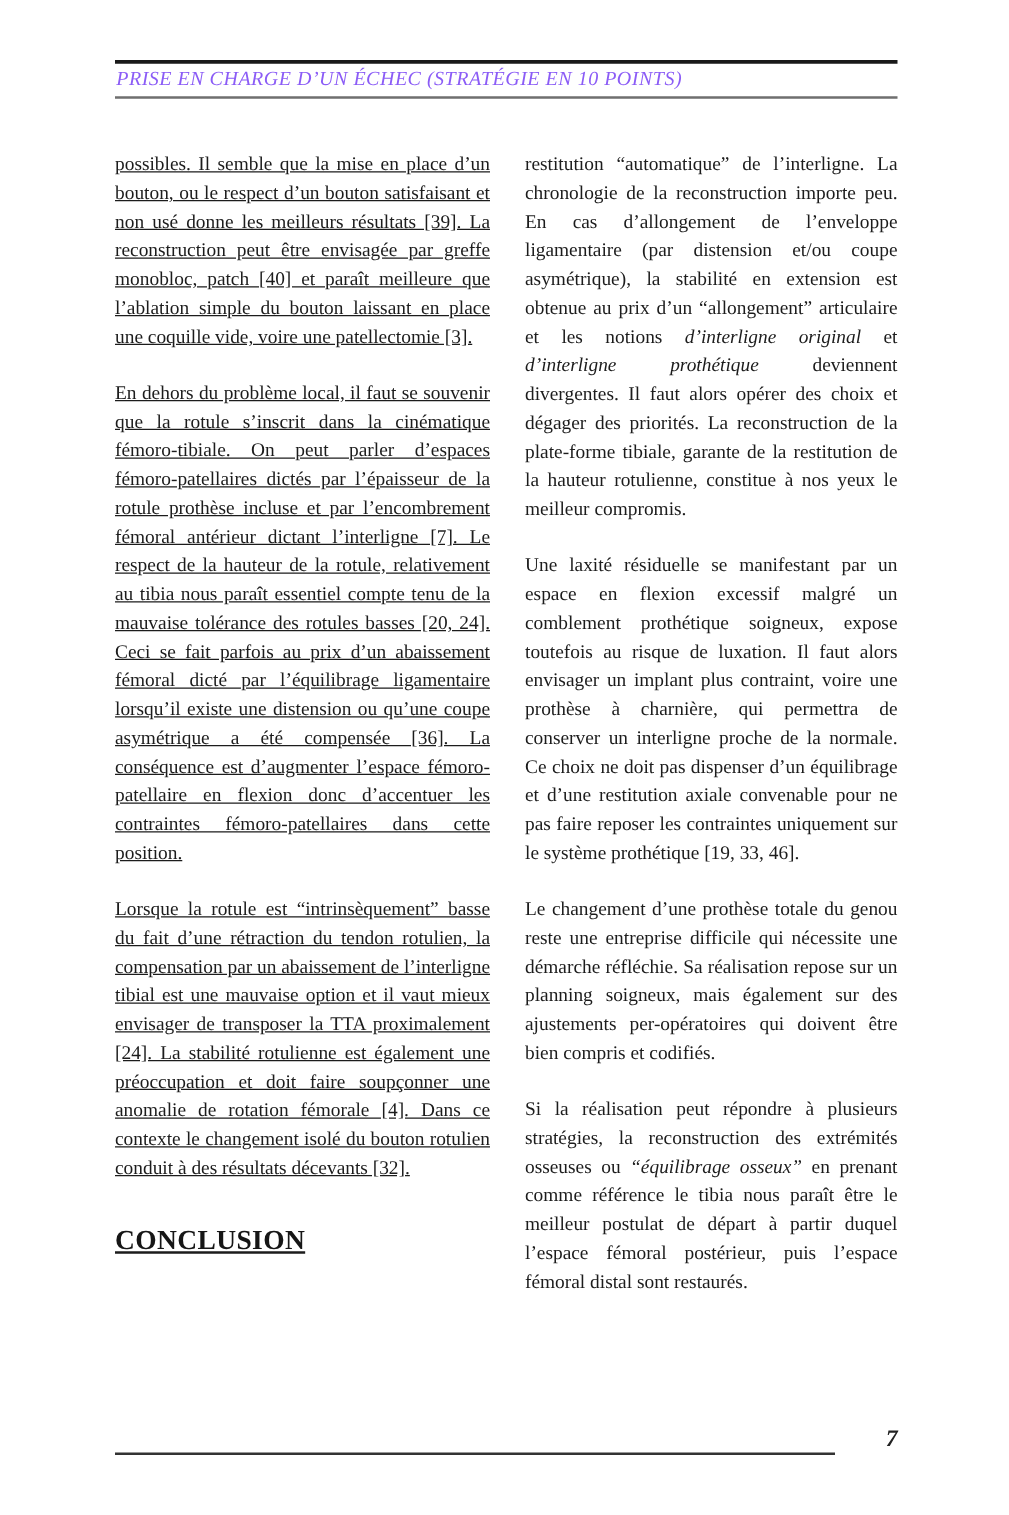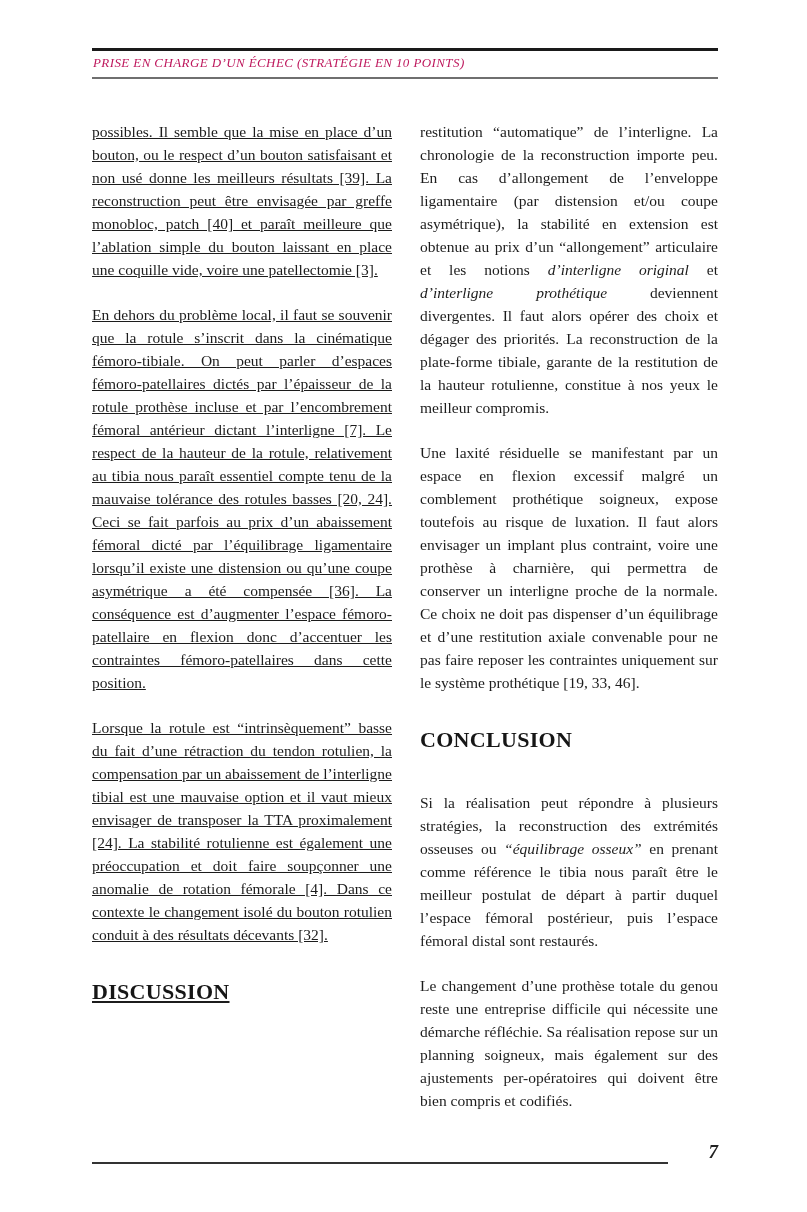--- a/index.html
+++ b/index.html
@@ -21,23 +21,23 @@
     position: absolute;
     left: 92px; top: 48px;
     width: 626px; height: 3px;
     background: #1a1a1a;
   }
   .running-head {
     position: absolute;
     left: 93px; top: 55px;
     width: 626px;
     font-style: italic;
-    font-size: 13px;
+    font-size: 16px;
     letter-spacing: 0.4px;
-    color: #be185d;
+    color: #8b5cf6;
     white-space: nowrap;
   }
   .rule-thin {
     position: absolute;
     left: 92px; top: 77px;
     width: 626px; height: 2px;
     background: #6f6f6f;
   }
   
   .col {
@@ -90,28 +90,27 @@
     <div class="rule-thick"></div>
     <div class="running-head">PRISE EN CHARGE D’UN ÉCHEC (STRATÉGIE EN 10 POINTS)</div>
     <div class="rule-thin"></div>
   </header>
 
   <main>
     <section class="col col-left">
         <p class="para"><span>possibles. Il semble que la mise en place d’un bouton, ou le respect d’un bouton satisfaisant et non usé donne les meilleurs résultats [39]. La reconstruction peut être envisagée par greffe monobloc, patch [40] et paraît meilleure que l’ablation simple du bouton laissant en place une coquille vide, voire une patellectomie [3].</span></p>
         <p class="para"><span>En dehors du problème local, il faut se souvenir que la rotule s’inscrit dans la cinématique fémoro-tibiale. On peut parler d’espaces fémoro-patellaires dictés par l’épaisseur de la rotule prothèse incluse et par l’encombrement fémoral antérieur dictant l’interligne [7]. Le respect de la hauteur de la rotule, relativement au tibia nous paraît essentiel compte tenu de la mauvaise tolérance des rotules basses [20, 24]. Ceci se fait parfois au prix d’un abaissement fémoral dicté par l’équilibrage ligamentaire lorsqu’il existe une distension ou qu’une coupe asymétrique a été compensée [36]. La conséquence est d’augmenter l’espace fémoro-patellaire en flexion donc d’accentuer les contraintes fémoro-patellaires dans cette position.</span></p>
         <p class="para"><span>Lorsque la rotule est “intrinsèquement” basse du fait d’une rétraction du tendon rotulien, la compensation par un abaissement de l’interligne tibial est une mauvaise option et il vaut mieux envisager de transposer la TTA proximalement [24]. La stabilité rotulienne est également une préoccupation et doit faire soupçonner une anomalie de rotation fémorale [4]. Dans ce contexte le changement isolé du bouton rotulien conduit à des résultats décevants [32].</span></p>
-        <h2 class="section-heading">DISCUSSION</h2>
+        <h2 class="section-heading">CONCLUSION</h2>
       </section>
     <section class="col col-right">
         <p class="para"><span>restitution “automatique” de l’interligne. La chronologie de la reconstruction importe peu. En cas d’allongement de l’enveloppe ligamentaire (par distension et/ou coupe asymétrique), la stabilité en extension est obtenue au prix d’un “allongement” articulaire et les notions </span><em>d’interligne original</em><span> et </span><em>d’interligne prothétique</em><span> deviennent divergentes. Il faut alors opérer des choix et dégager des priorités. La reconstruction de la plate-forme tibiale, garante de la restitution de la hauteur rotulienne, constitue à nos yeux le meilleur compromis.</span></p>
         <p class="para"><span>Une laxité résiduelle se manifestant par un espace en flexion excessif malgré un comblement prothétique soigneux, expose toutefois au risque de luxation. Il faut alors envisager un implant plus contraint, voire une prothèse à charnière, qui permettra de conserver un interligne proche de la normale. Ce choix ne doit pas dispenser d’un équilibrage et d’une restitution axiale convenable pour ne pas faire reposer les contraintes uniquement sur le système prothétique [19, 33, 46].</span></p>
-        <h2 class="section-heading">CONCLUSION</h2>
+        <p class="para"><span>Le changement d’une prothèse totale du genou reste une entreprise difficile qui nécessite une démarche réfléchie. Sa réalisation repose sur un planning soigneux, mais également sur des ajustements per-opératoires qui doivent être bien compris et codifiés.</span></p>
         <p class="para"><span>Si la réalisation peut répondre à plusieurs stratégies, la reconstruction des extrémités osseuses ou </span><em>“équilibrage osseux”</em><span> en prenant comme référence le tibia nous paraît être le meilleur postulat de départ à partir duquel l’espace fémoral postérieur, puis l’espace fémoral distal sont restaurés.</span></p>
-        <p class="para"><span>Le changement d’une prothèse totale du genou reste une entreprise difficile qui nécessite une démarche réfléchie. Sa réalisation repose sur un planning soigneux, mais également sur des ajustements per-opératoires qui doivent être bien compris et codifiés.</span></p>
       </section>
   </main>
 
   <footer>
     <div class="footer-rule"></div>
     <div class="page-number">7</div>
   </footer>
 
 </div>
 

